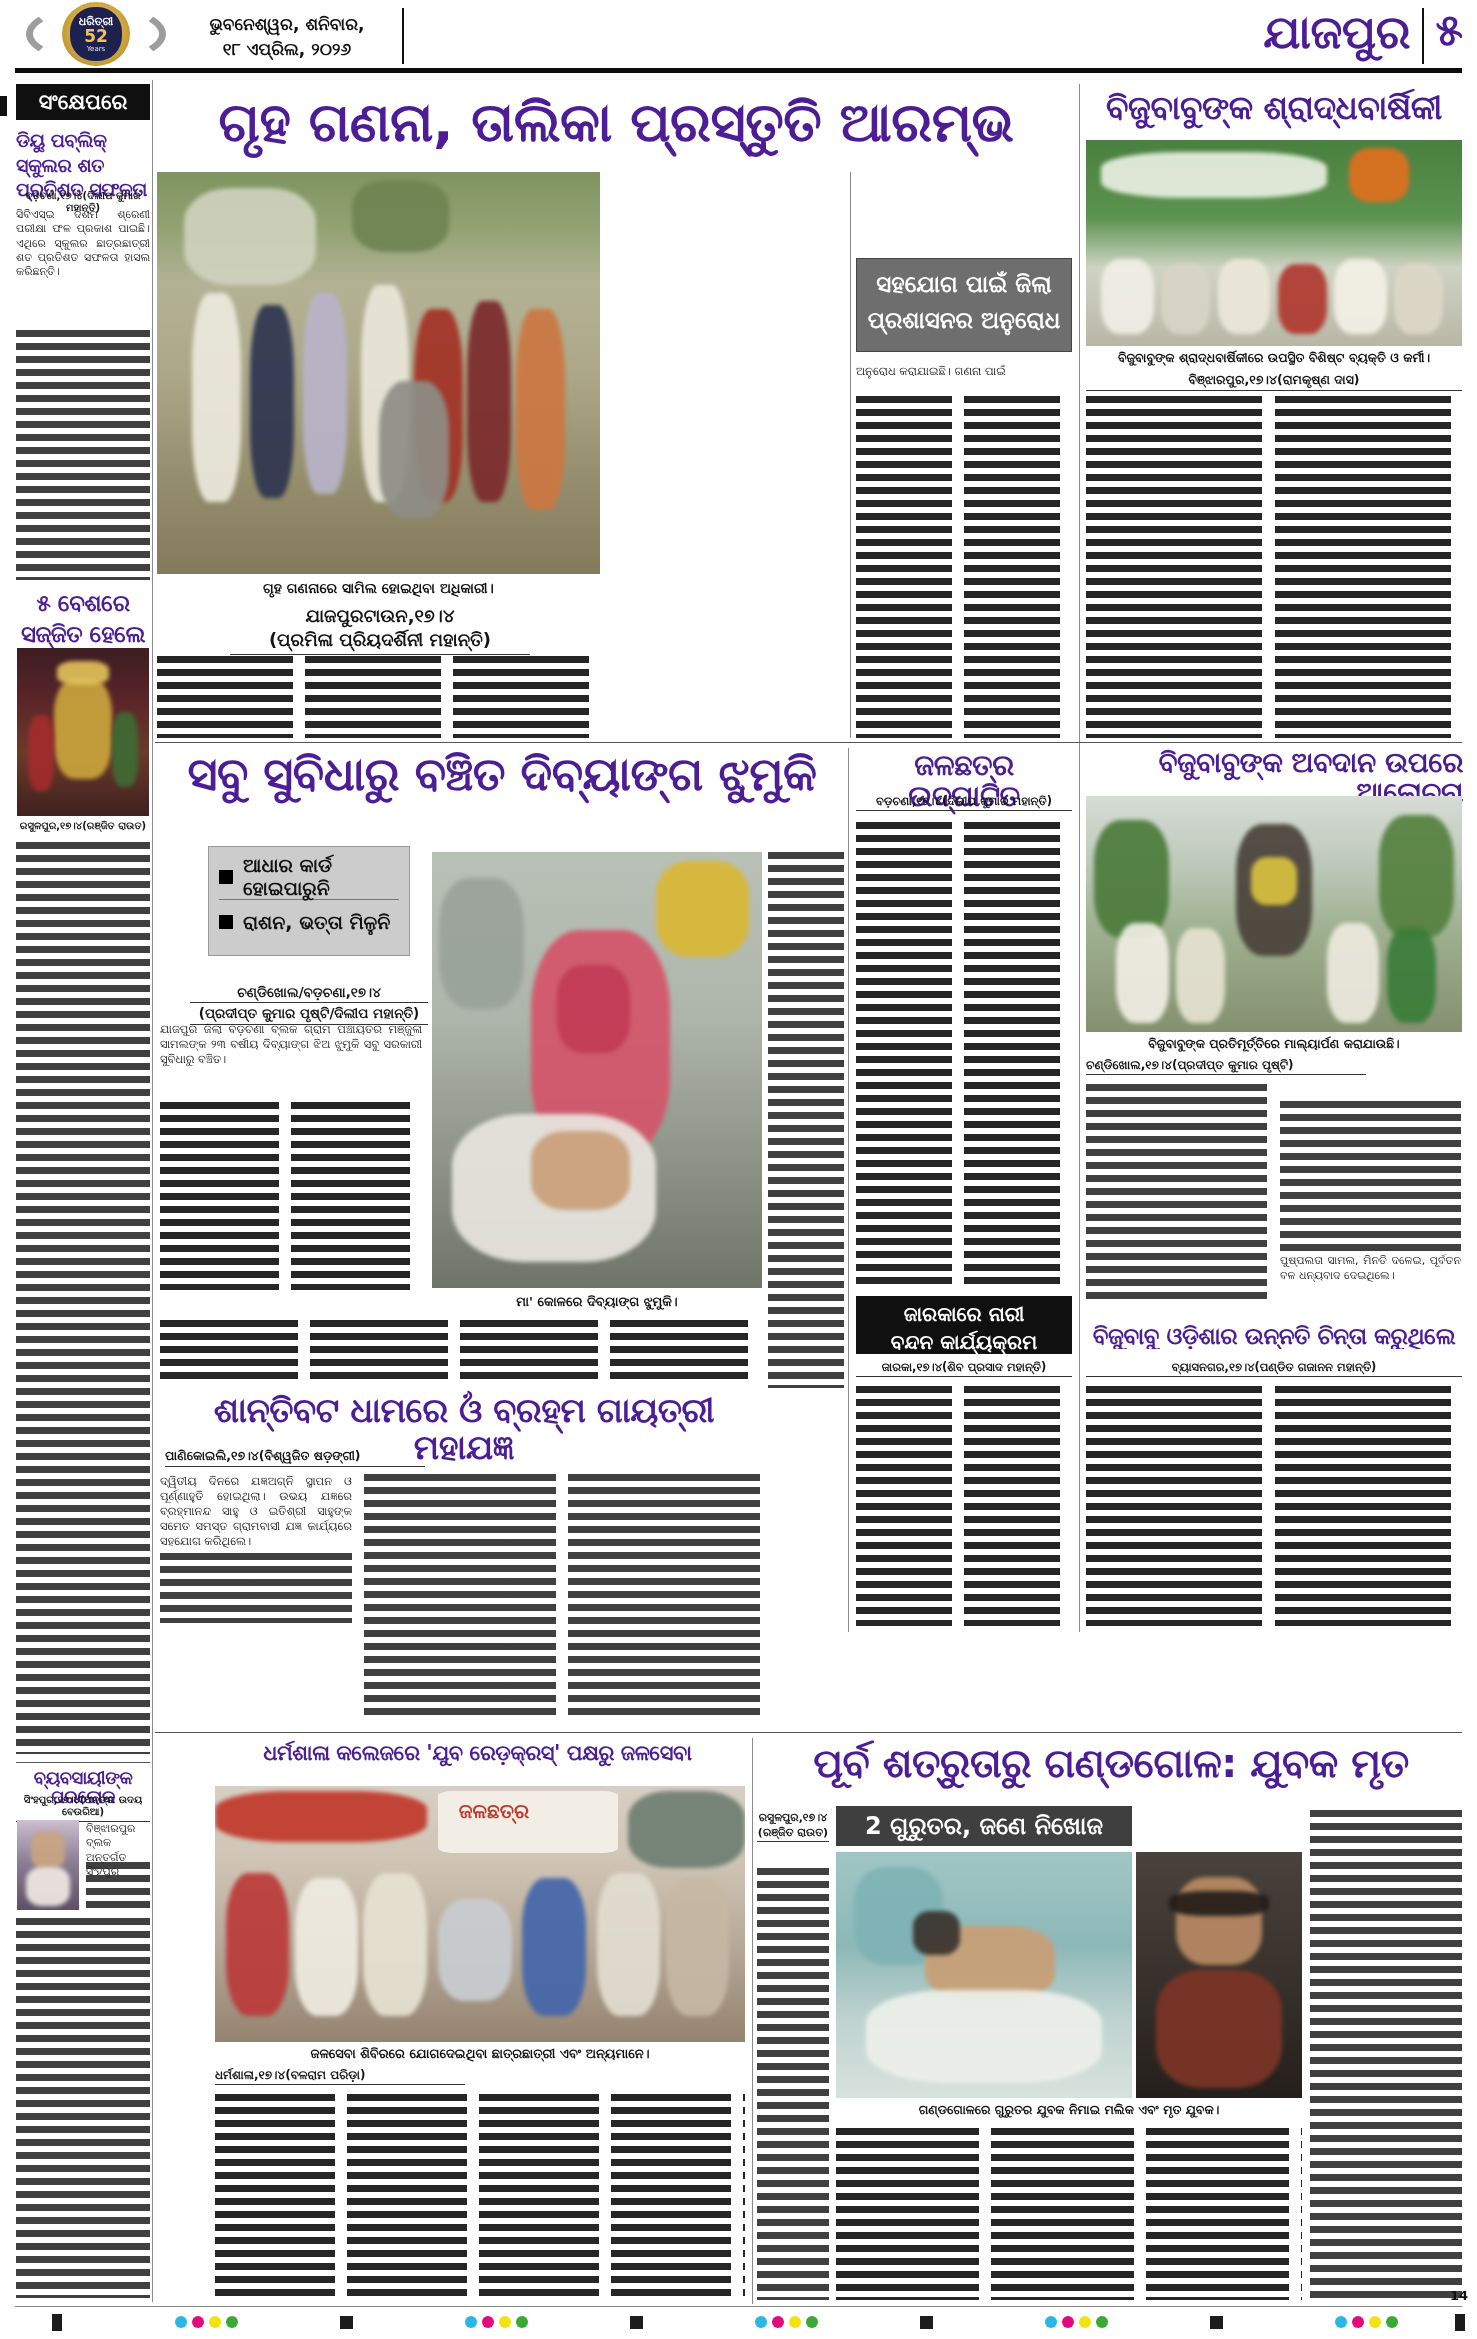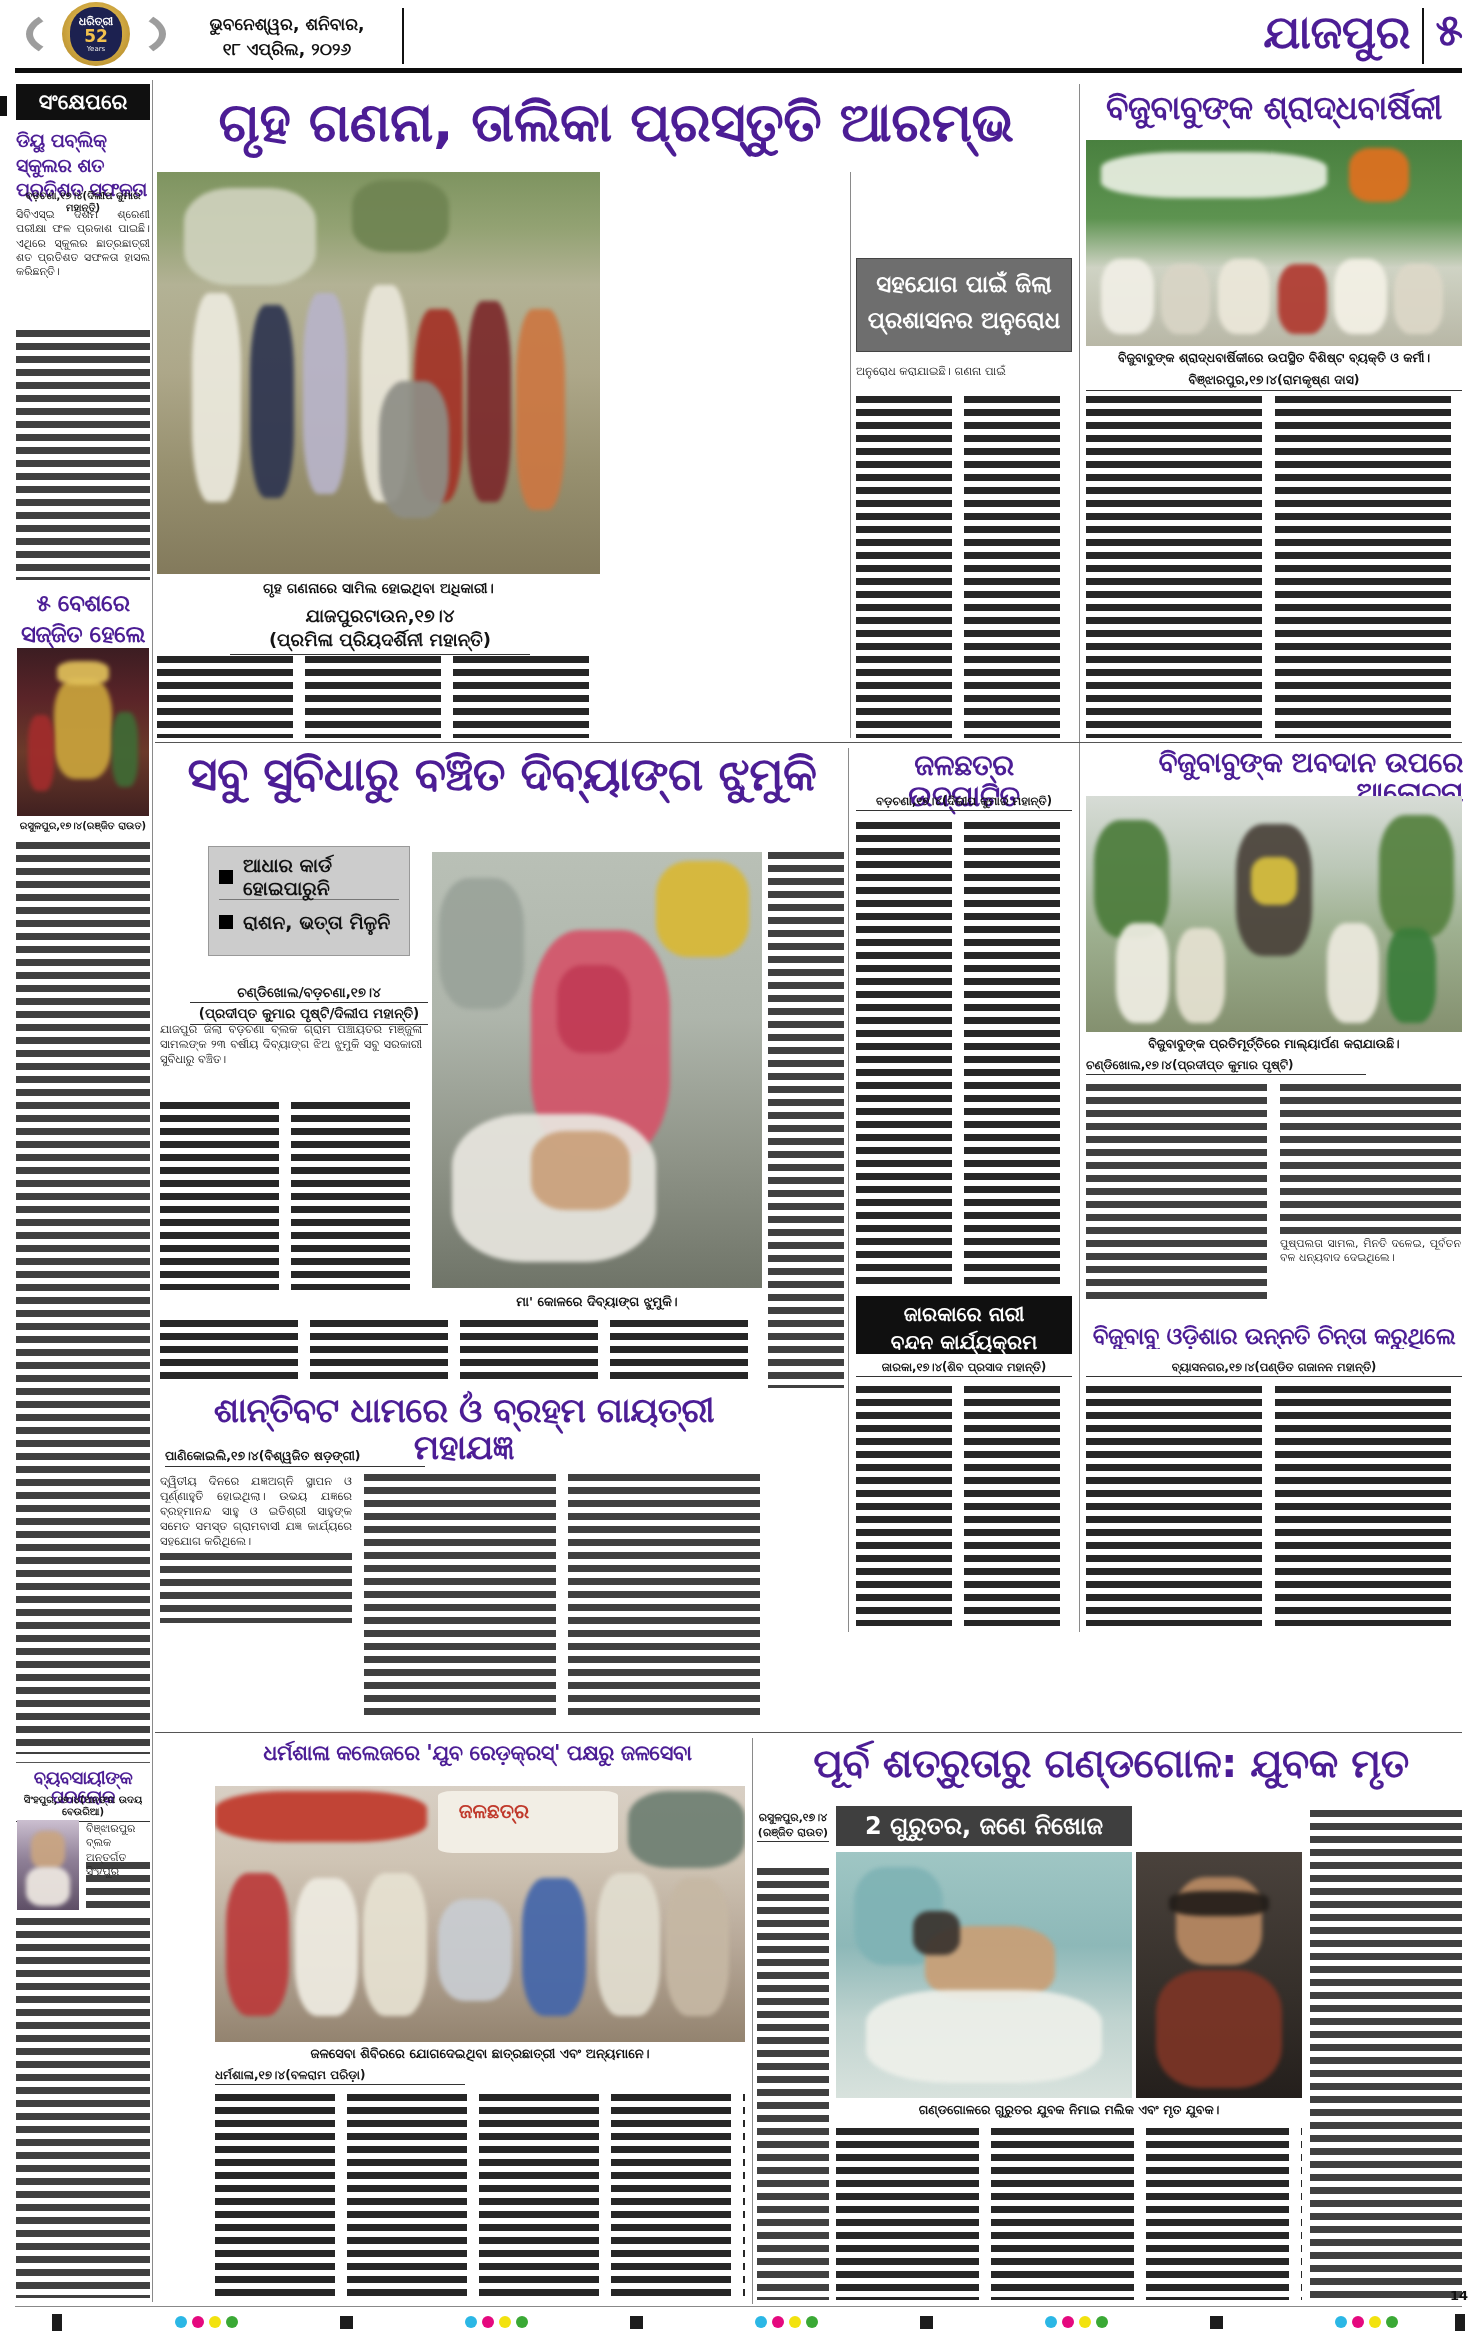--- a/index.html
+++ b/index.html
@@ -199,21 +199,21 @@
     <i style="left:78%;top:8%;width:20%;height:52%;background:#55813f;"></i>
     <i style="left:40%;top:12%;width:20%;height:56%;background:#4a423a;"></i>
     <i style="left:44%;top:26%;width:12%;height:20%;background:#d9c13f;"></i>
     <i style="left:8%;top:54%;width:14%;height:42%;background:#f0eee4;"></i>
     <i style="left:24%;top:56%;width:13%;height:40%;background:#e6e2d2;"></i>
     <i style="left:64%;top:54%;width:14%;height:42%;background:#edeadf;"></i>
     <i style="left:80%;top:56%;width:13%;height:40%;background:#3a7d3a;"></i>
   </div>
   <div class="abs cap" style="left:1086px;top:1036px;width:376px;font-size:12.5px;">ବିଜୁବାବୁଙ୍କ ପ୍ରତିମୂର୍ତ୍ତିରେ ମାଲ୍ୟାର୍ପଣ କରାଯାଉଛି।</div>
   <div class="abs byl" style="left:1086px;top:1058px;width:280px;font-size:12px;text-align:left;border-bottom:1px solid #333;padding-bottom:2px;">ଚଣ୍ଡିଖୋଲ,୧୭।୪(ପ୍ରଦୀପ୍ତ କୁମାର ପୃଷ୍ଟି)</div>
-  <div class="abs" style="left:1086px;top:1084px;width:376px;height:216px;display:flex;gap:13px;">
+  <div class="abs" style="left:1086px;top:1084px;width:376px;height:216px;display:flex;gap:13px;align-items:center;">
     <div style="width:181px;">
         <div class="gk" style="height:216px;"></div>
       </div>
     <div style="width:181px;">
       <div class="gk" style="height:150px;"></div>
       <div class="bd" style="font-size:11px;margin-top:3px;">ପୁଷ୍ପଲତା ସାମଲ, ମିନତି ଦଳେଇ, ପୂର୍ବତନ ବଳ ଧନ୍ୟବାଦ ଦେଇଥିଲେ।</div>
     </div>
   </div>
 
   <div class="abs hl" style="left:1085px;top:1324px;width:378px;font-size:23px;white-space:nowrap;overflow:hidden;">ବିଜୁବାବୁ ଓଡ଼ିଶାର ଉନ୍ନତି ଚିନ୍ତା କରୁଥିଲେ</div>

